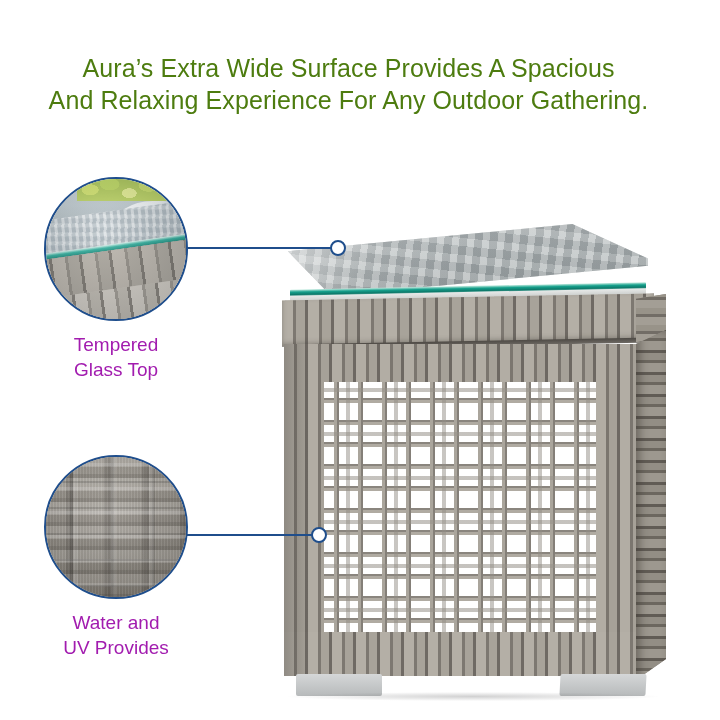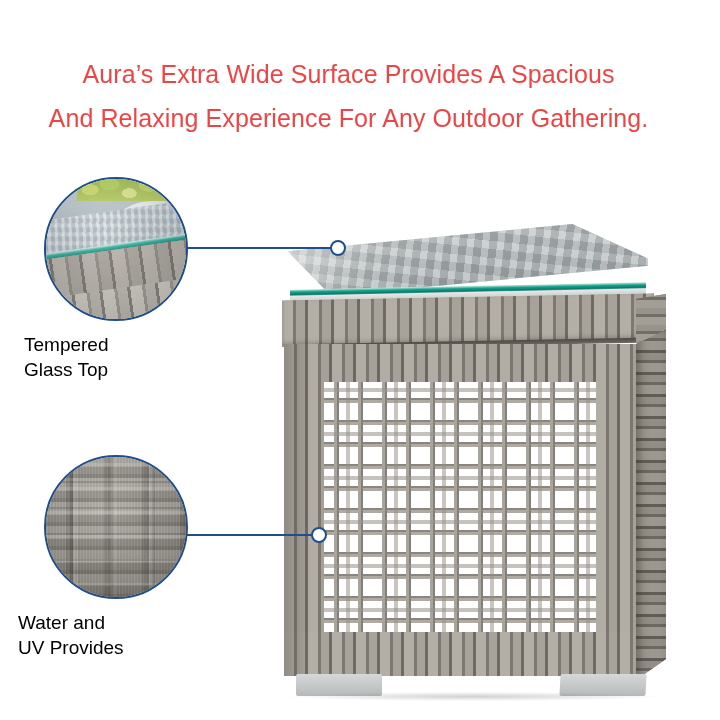--- a/index.html
+++ b/index.html
@@ -9,42 +9,42 @@
     font-family:"Liberation Sans",sans-serif;
     overflow:hidden;
     position:relative;
   }
   #stage{position:relative;width:720px;height:720px;background:#fff;overflow:hidden;}
 
   
   .headline{
     position:absolute;left:0;top:52px;width:697px;
     text-align:center;
-    color:#ef4444;
+    color:#4d7c0f;
     font-size:25px;
-    line-height:44px;
+    line-height:32px;
     font-weight:400;
     letter-spacing:.1px;
     white-space:pre-line;
   }
 
   
   .callout{position:absolute;}
   .c-circle{
     position:absolute;
     border-radius:50%;
     border:2px solid #1f4e8c;
     overflow:hidden;
     box-sizing:border-box;
     background:#cfcac2;
   }
   .c-label{
     position:absolute;
-    text-align:left;
-    color:#000000;
+    text-align:center;
+    color:#a21caf;
     font-size:19px;
     line-height:25px;
     white-space:pre-line;
   }
 
   
   .leader{
     position:absolute;
     height:2px;
     background:#1f4e8c;

